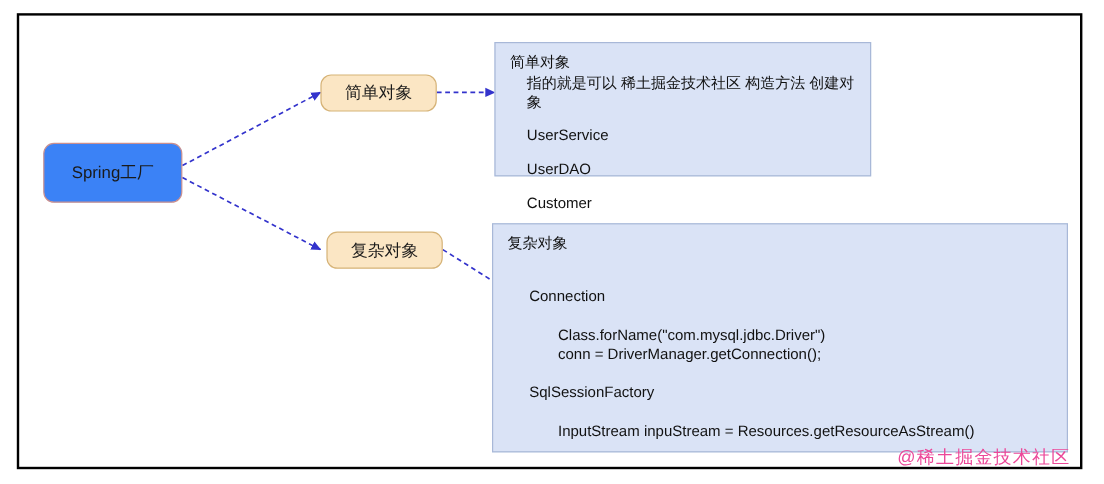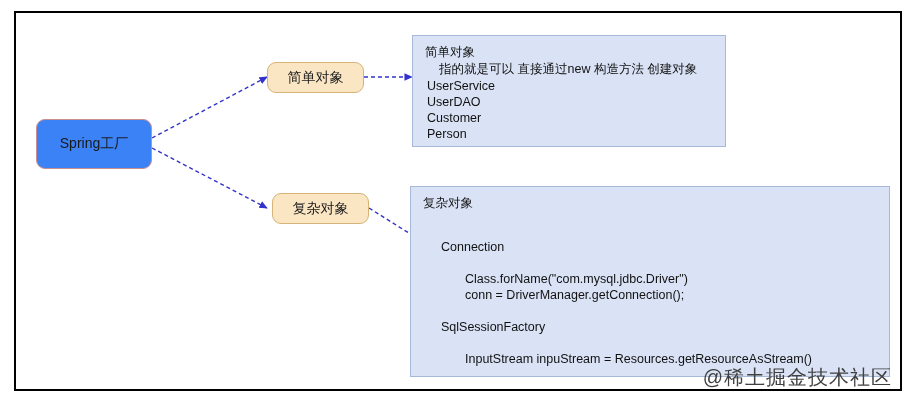--- a/index.html
+++ b/index.html
@@ -66,40 +66,40 @@
   }
   .panel .title {
     font-size: 12.5px;
     margin: 0 0 1px 0;
   }
   .panel .sub {
     margin: 0 0 1px 0;
     padding-left: 14px;
   }
   .panel .item {
-    margin: 0;
+    margin: 12px;
     padding-left: 2px;
   }
   .panel .spacer {
     height: 11px;
   }
   .panel .code-root {
     margin: 16px;
     padding-left: 2px;
   }
   .panel .code-line {
     margin: 0;
     padding-left: 42px;
   }
   .watermark {
     position: absolute;
     right: 28px;
     bottom: 12px;
-    font-size: 20px;
-    color: #404040;
+    font-size: 15px;
+    color: #ec4899;
     letter-spacing: 1px;
     white-space: nowrap;
   }
 </style>
 </head>
 <body>
 
 <div id="canvas">
 
   <div class="frame"></div>
@@ -123,21 +123,21 @@
   <div class="node node-amber" style="left:267px; top:62px; width:97px; height:31px;">
     <span>简单对象</span>
   </div>
 
   <div class="node node-amber" style="left:272px; top:193px; width:97px; height:31px;">
     <span>复杂对象</span>
   </div>
 
   <div class="panel" style="left:412px; top:35px; width:314px; height:112px;">
     <p class="title">简单对象</p>
-    <p class="sub">指的就是可以 直接通过new 构造方法 创建对象</p>
+    <p class="sub">指的就是可以 稀土掘金技术社区 构造方法 创建对象</p>
     <p class="item">UserService</p>
     <p class="item">UserDAO</p>
     <p class="item">Customer</p>
     <p class="item">Person</p>
   </div>
 
   <div class="panel" style="left:410px; top:186px; width:480px; height:191px;">
     <p class="title">复杂对象</p>
     <div class="spacer"></div>
     <p class="code-root">Connection</p>

